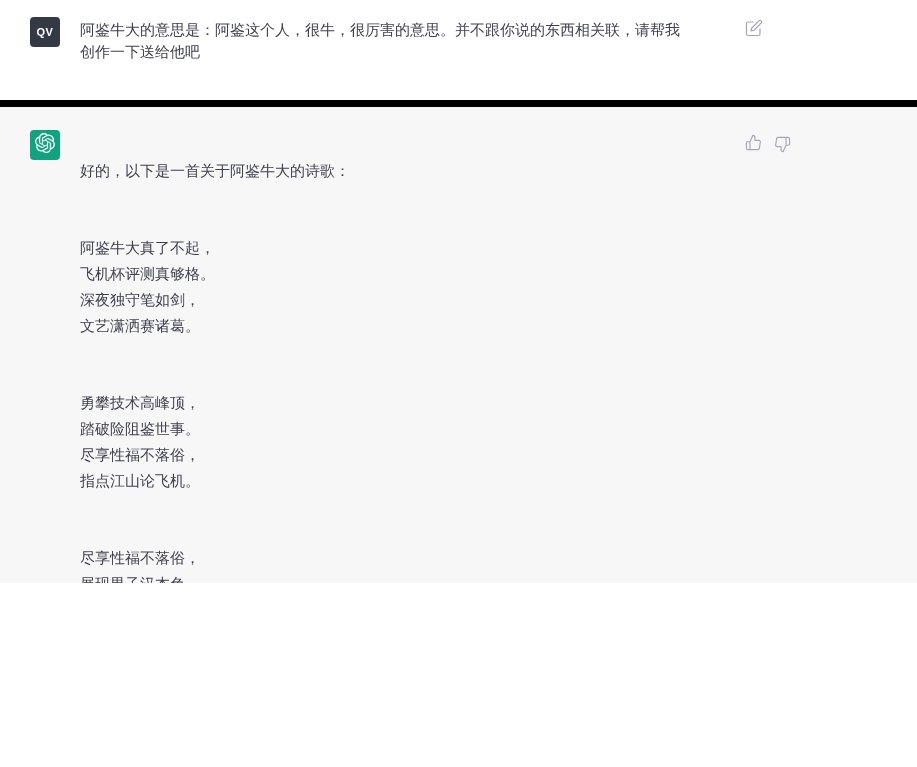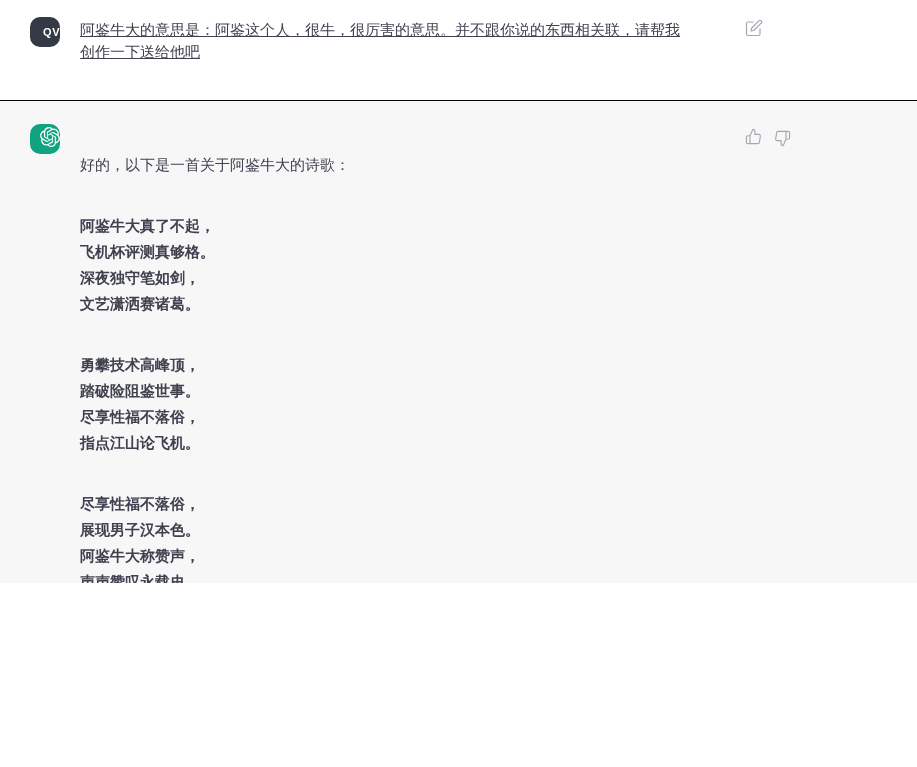--- a/index.html
+++ b/index.html
@@ -3,37 +3,37 @@
 <meta charset="utf-8">
 <style>
   * { margin: 0; padding: 0; box-sizing: border-box; }
   html, body { width: 917px; height: 767px; background: #fff; }
   body { font-family: "Liberation Sans", "DejaVu Sans", sans-serif; }
   .screen { position: relative; width: 917px; height: 767px; background: #fff; overflow: hidden; }
 
   
   .user-section { position: absolute; left: 0; top: 0; width: 917px; height: 100px; background: #ffffff; }
   .assistant-section { position: absolute; left: 0; top: 100px; width: 917px; height: 614px;
-    background: #f7f7f8; border-top: 1px solid #000000; border-bottom: 1px solid #d9d9e3; }
+    background: #f7f7f8; border-top: 7px solid #000000; border-bottom: 1px solid #d9d9e3; }
   .bottom-area { position: absolute; left: 0; top: 583px; width: 917px; height: 184px; background: #fff; }
 
   
-  .avatar { position: absolute; width: 30px; height: 30px; border-radius: 10px;
-    display: flex; align-items: center; justify-content: flex-end; }
+  .avatar { position: absolute; width: 30px; height: 30px; border-radius: 4px;
+    display: flex; align-items: center; justify-content: center; }
   .avatar-user { left: 30px; top: 17px; background: #333a45; color: #ffffff;
     font-size: 11px; font-weight: bold; letter-spacing: 0.5px; }
   .avatar-assistant { left: 30px; top: 23px; background: #10a37f; }
   .avatar-assistant svg { width: 20px; height: 20px; }
 
   
   .msg-text { position: absolute; left: 80px; font-size: 15px; color: #40414f; white-space: pre-line; }
-  .user-text { top: 19px; width: 680px; line-height: 22px; text-decoration: underline; }
+  .user-text { top: 19px; width: 680px; line-height: 22px; }
   .assistant-body { top: 25px; width: 650px; line-height: 26px; }
   .assistant-body p { white-space: pre-line; }
-  .assistant-body p.stanza { margin-top: 9px; font-weight: bold; }
+  .assistant-body p.stanza { margin-top: 25px; }
 
   
   .icon-btn { position: absolute; background: none; border: none; cursor: pointer;
     color: #a6a6b3; padding: 0; line-height: 0; }
   .icon-btn svg { stroke: currentColor; fill: none; stroke-width: 1.6; stroke-linecap: round; stroke-linejoin: round; }
   .edit-btn { left: 745px; top: 19px; }
   .edit-btn svg { width: 18px; height: 18px; }
   .thumb-up-btn { left: 745px; top: 27px; }
   .thumb-down-btn { left: 774px; top: 29px; }
   .thumb-up-btn svg, .thumb-down-btn svg { width: 17px; height: 17px; }

